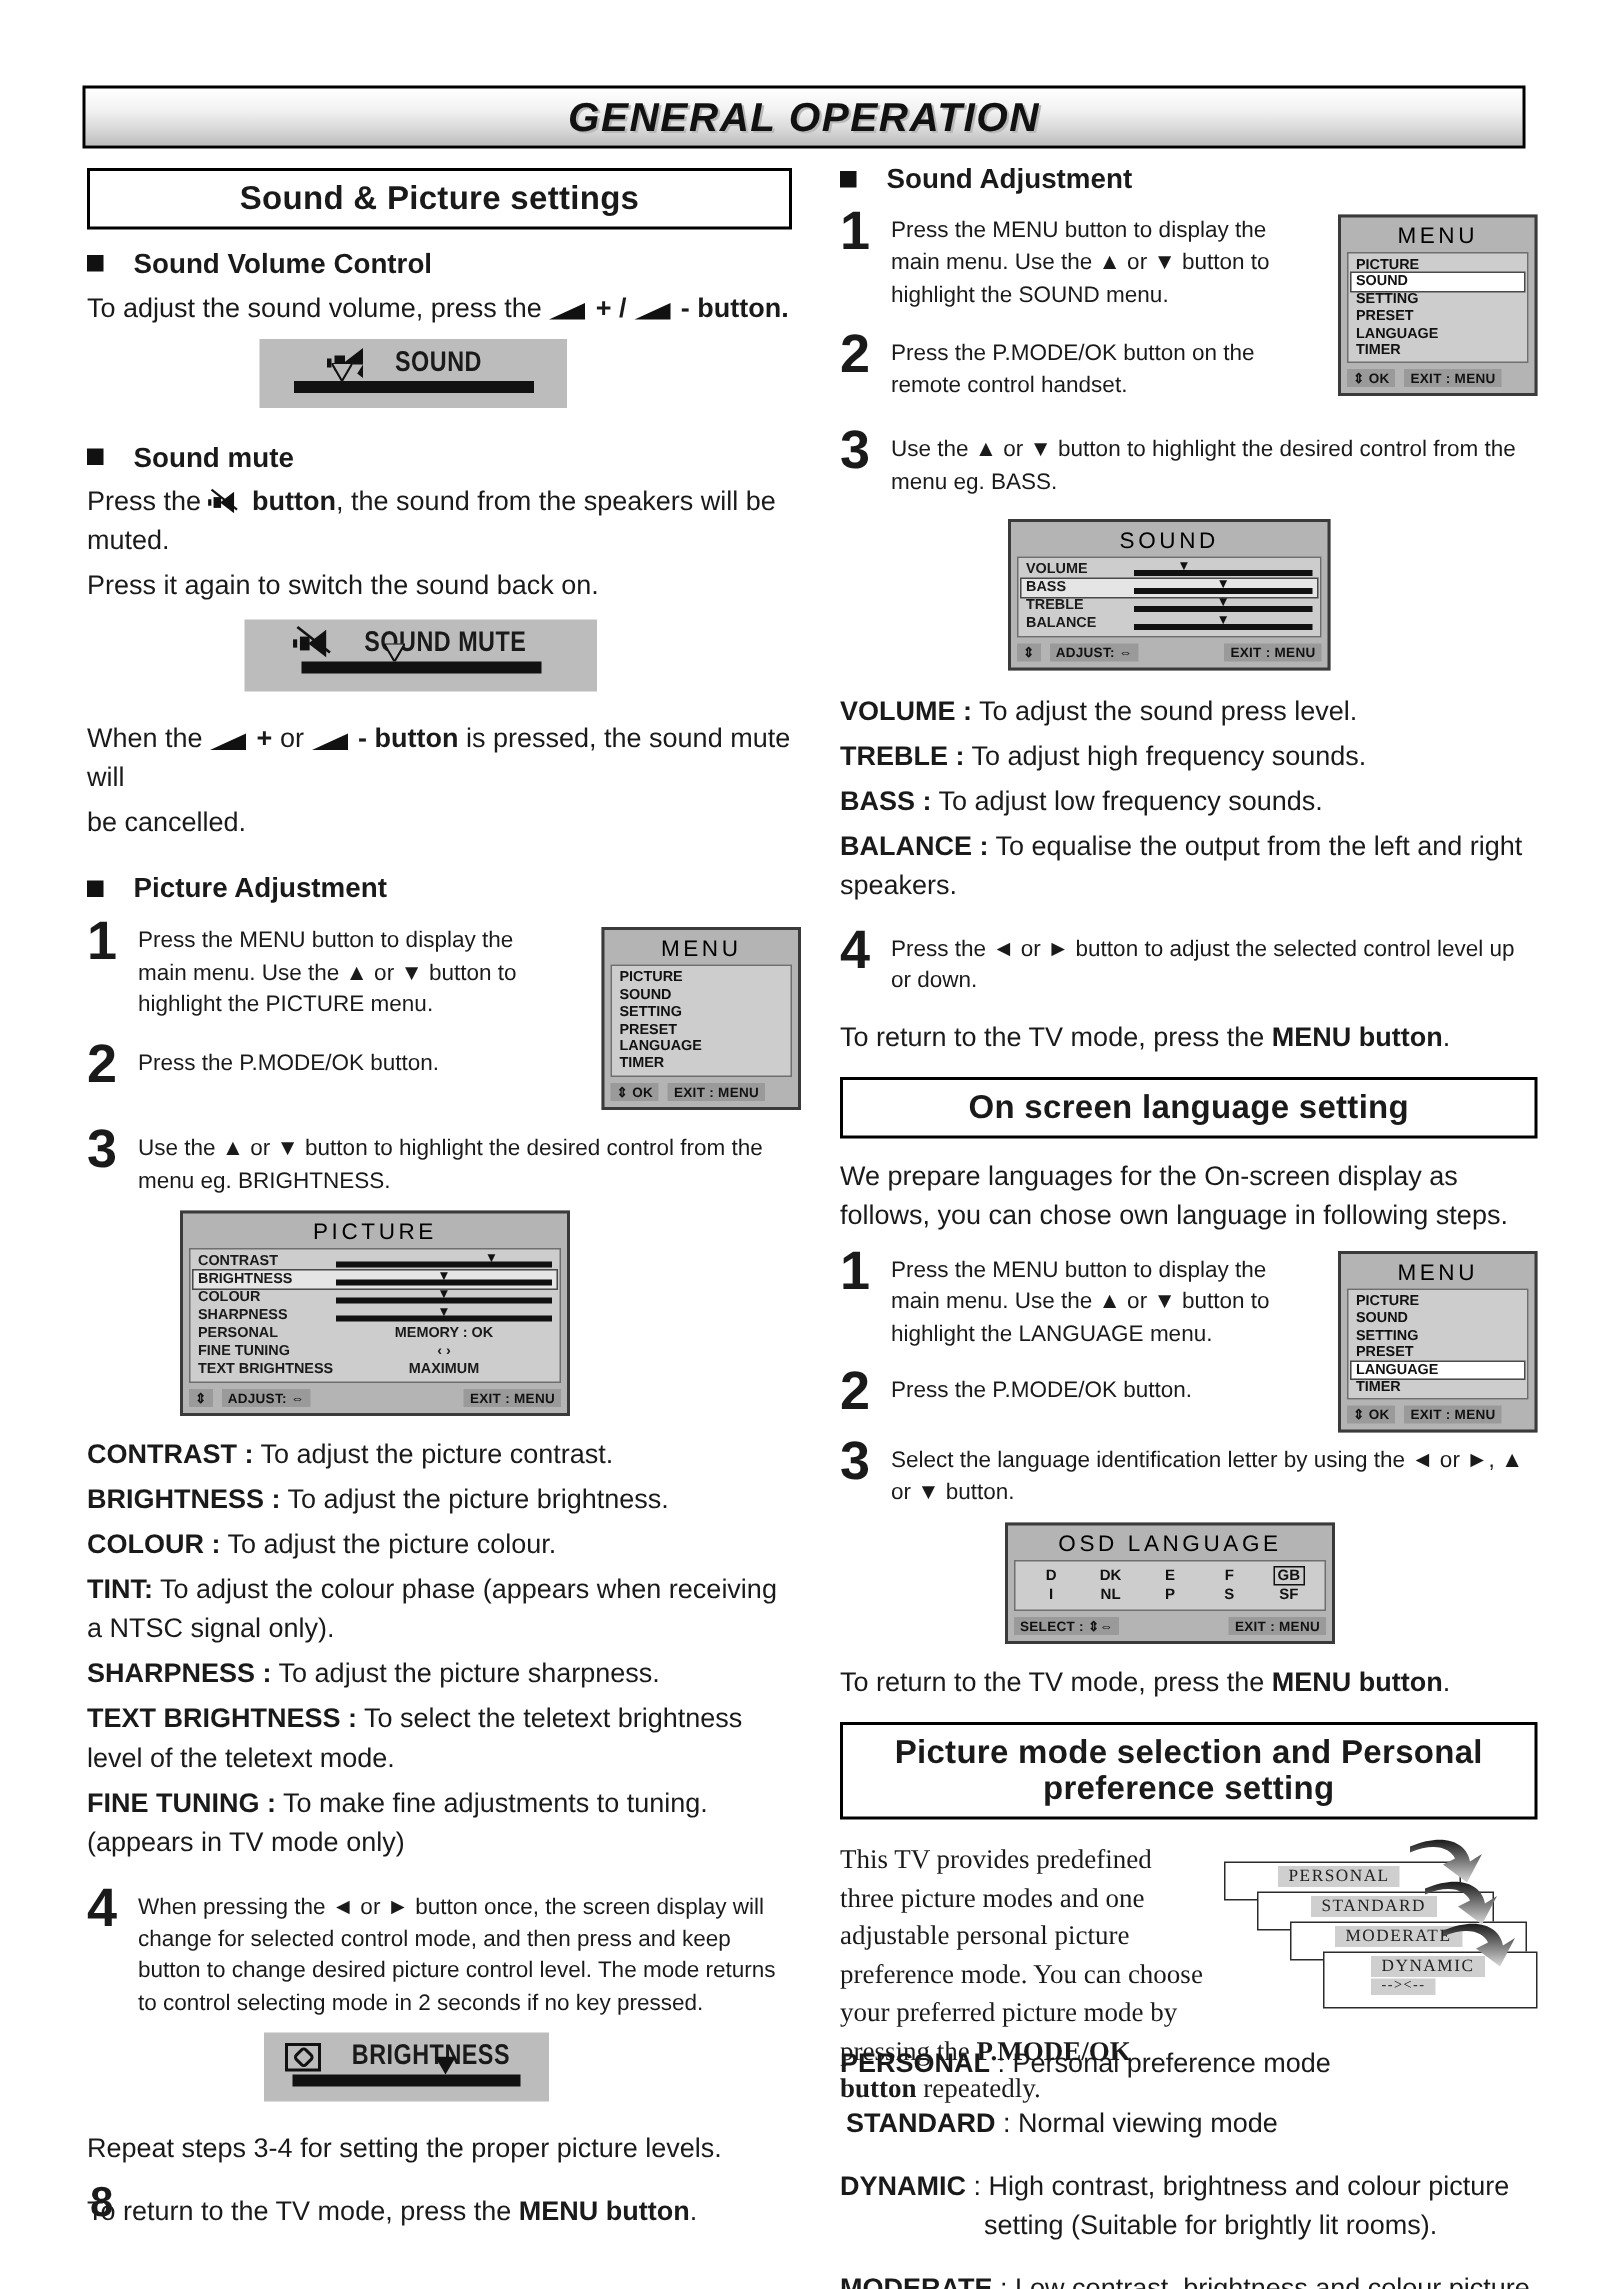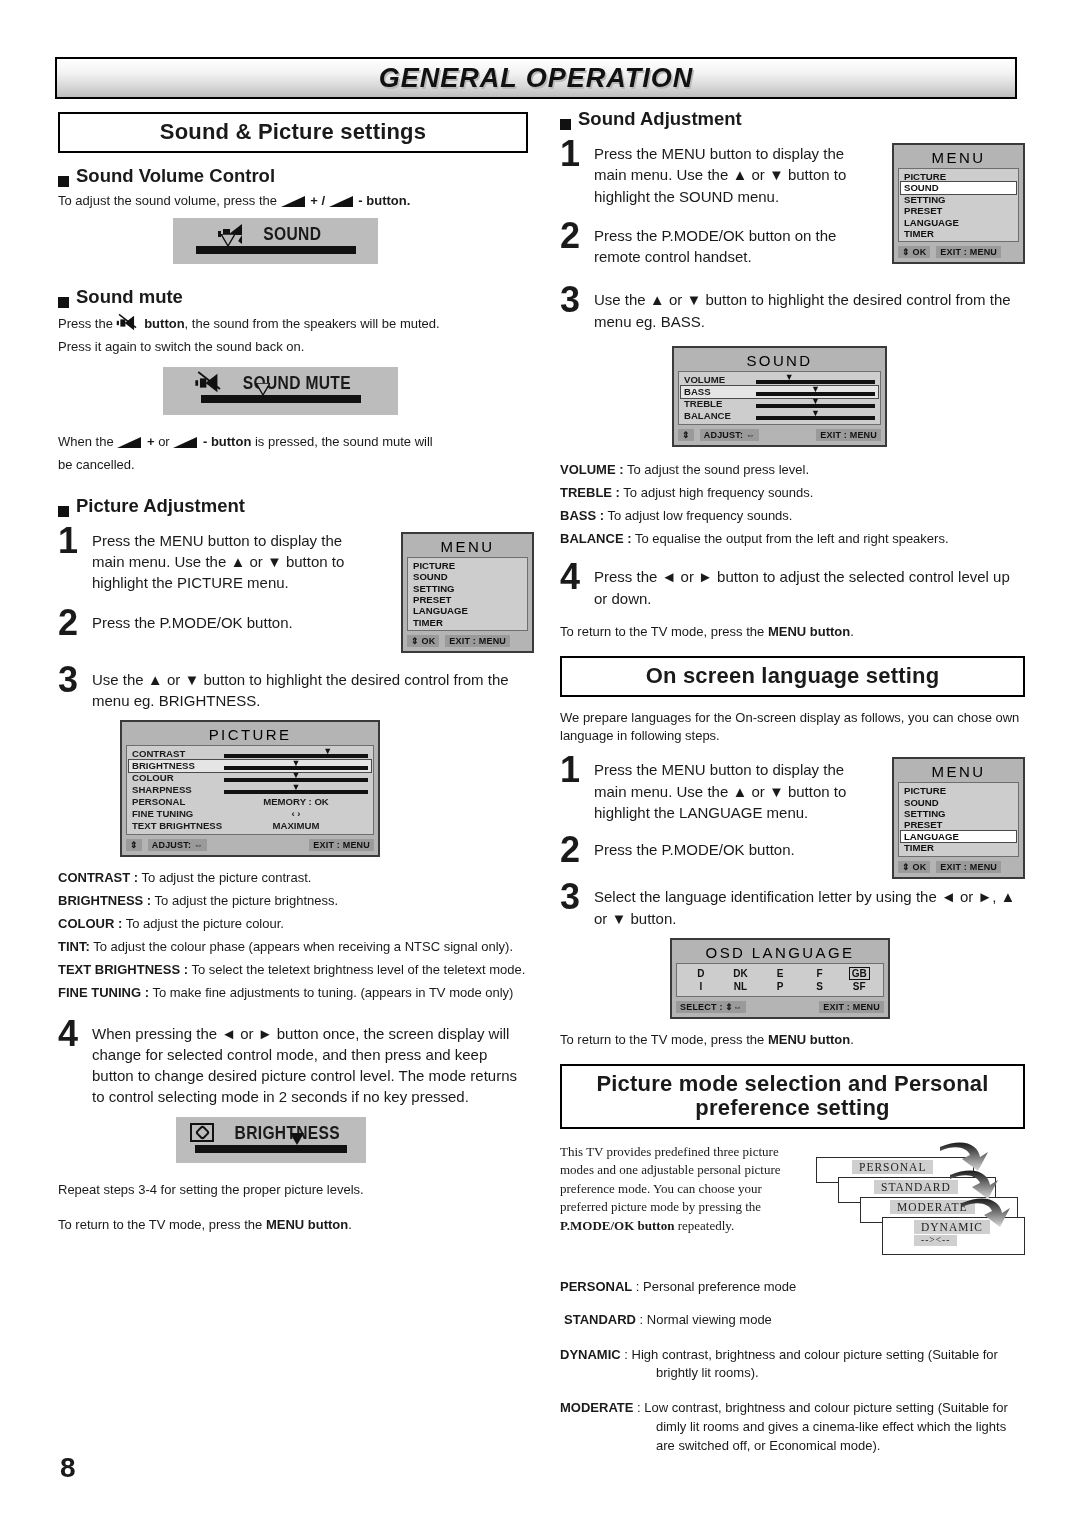--- a/index.html
+++ b/index.html
@@ -32,25 +32,25 @@
 
   
   .banner{
     border:2px solid #000; width:100%;
     display:flex; align-items:center; justify-content:center;
     text-align:center; padding:6px 4px;
   }
   .banner .t{ font-size:22px; font-weight:bold; letter-spacing:.2px; line-height:1.12; }
 
   
-  .subhead{ display:flex; align-items:flex-end; gap:7px; margin:12px 0 5px 0; }
+  .subhead{ display:flex; align-items:center; gap:20px; margin:12px 0 5px 0; }
   .sq{ width:11px; height:11px; background:#111; display:inline-block; flex:0 0 auto; }
   .subhead .t{ font-size:18.5px; font-weight:bold; }
 
-  p.body{ font-size:13px; line-height:1.45; margin:4px 0; }
+  p.body{ font-size:18px; line-height:1.45; margin:4px 0; }
   .b{ font-weight:bold; }
 
   
   .step{ display:flex; align-items:flex-start; margin:9px 0; }
   .step .num{
     font-size:36px; font-weight:bold; line-height:.92;
     width:34px; flex:0 0 34px; text-align:left; margin-top:-2px;
   }
   .step .txt{ font-size:15px; line-height:1.42; padding-top:4px; }
 
@@ -326,20 +326,24 @@
     </p>
     <p class="body">
       <span class="b">COLOUR :</span>
       <span>To adjust the picture colour.</span>
     </p>
     <p class="body" style="text-indent:0;padding-left:0;">
       <span class="b">TINT:</span>
       <span>To adjust the colour phase (appears when receiving a NTSC signal only).</span>
     </p>
     <p class="body">
+      <span class="b">SHARPNESS :</span>
+      <span>To adjust the picture sharpness.</span>
+    </p>
+    <p class="body">
       <span class="b">TEXT BRIGHTNESS :</span>
       <span>To select the teletext brightness level of the teletext mode.</span>
     </p>
     <p class="body">
       <span class="b">FINE TUNING :</span>
       <span>To make fine adjustments to tuning. (appears in TV mode only)</span>
     </p>
   </div>
 
   <div class="step" style="margin-top:16px;">

